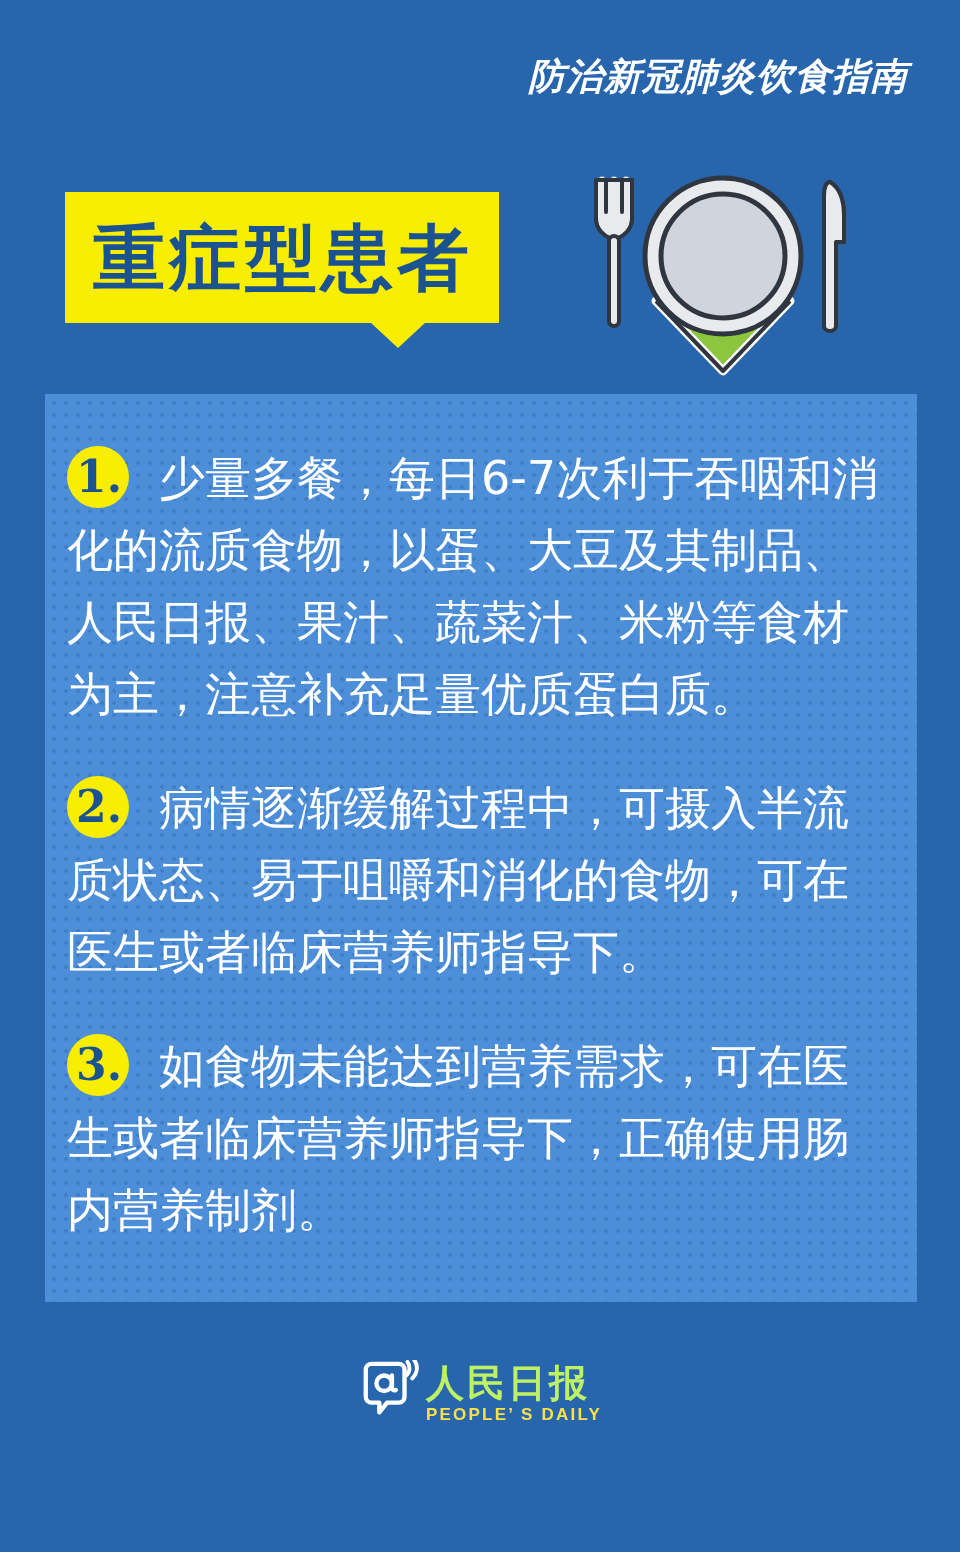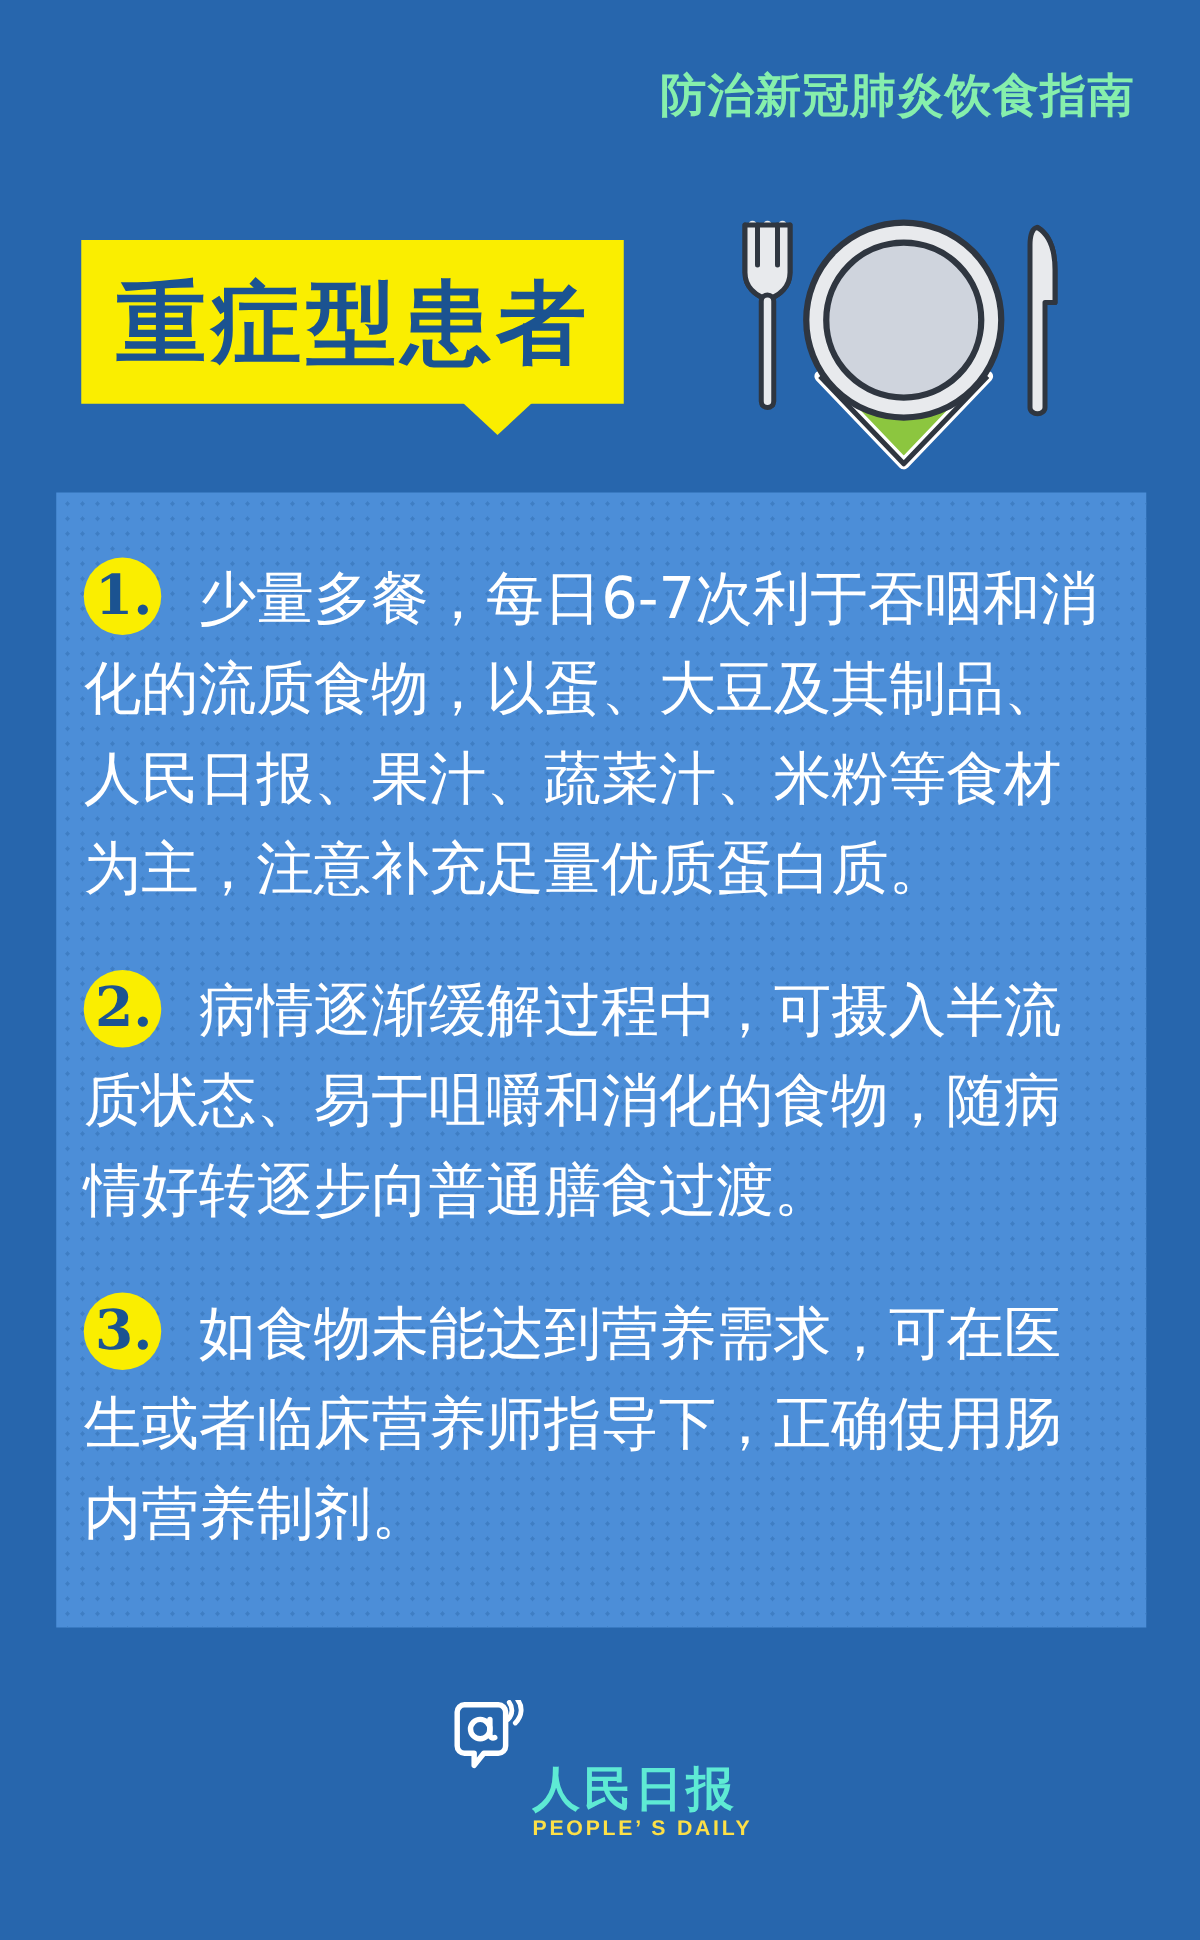--- a/index.html
+++ b/index.html
@@ -22,21 +22,22 @@
     left: 0;
     width: 960px;
     height: 150px;
   }
   .header-title {
     position: absolute;
     right: 52px;
     top: 58px;
     font-size: 37px;
     font-weight: bold;
-    color: #86efac;
+    font-style: italic;
+    color: #ffffff;
     letter-spacing: 1px;
     white-space: nowrap;
     line-height: 1;
   }
 
   
   .banner-wrap {
     position: absolute;
     left: 65px;
     top: 192px;
@@ -161,25 +162,24 @@
     flex: none;
   }
   .logo-texts {
     display: flex;
     flex-direction: column;
     padding-top: 2px;
   }
   .logo-cn {
     font-size: 38px;
     font-weight: bold;
-    color: #5eead4;
+    color: #bef264;
     letter-spacing: 3px;
     line-height: 42px;
     font-family: "DejaVu Sans", "Liberation Sans", sans-serif;
-    margin-top: 48px;
   }
   .logo-en {
     font-size: 17px;
     font-weight: bold;
     color: #fde047;
     letter-spacing: 2.2px;
     line-height: 20px;
     margin-top: 1px;
   }
 </style>
@@ -230,21 +230,21 @@
 <div class="content-panel">
   <div class="items">
 
     <div class="item">
       <div class="num-badge">1.</div>
       <div class="item-text">少量多餐，每日6-7次利于吞咽和消化的流质食物，以蛋、大豆及其制品、人民日报、果汁、蔬菜汁、米粉等食材为主，注意补充足量优质蛋白质。</div>
     </div>
 
     <div class="item">
       <div class="num-badge">2.</div>
-      <div class="item-text">病情逐渐缓解过程中，可摄入半流质状态、易于咀嚼和消化的食物，随病情好转逐步向普通膳食过渡。</div>
+      <div class="item-text">病情逐渐缓解过程中，可摄入半流质状态、易于咀嚼和消化的食物，可在医生或者临床营养师指导下。</div>
     </div>
 
     <div class="item">
       <div class="num-badge">3.</div>
       <div class="item-text">如食物未能达到营养需求，可在医生或者临床营养师指导下，正确使用肠内营养制剂。</div>
     </div>
 
   </div>
 </div>
 

